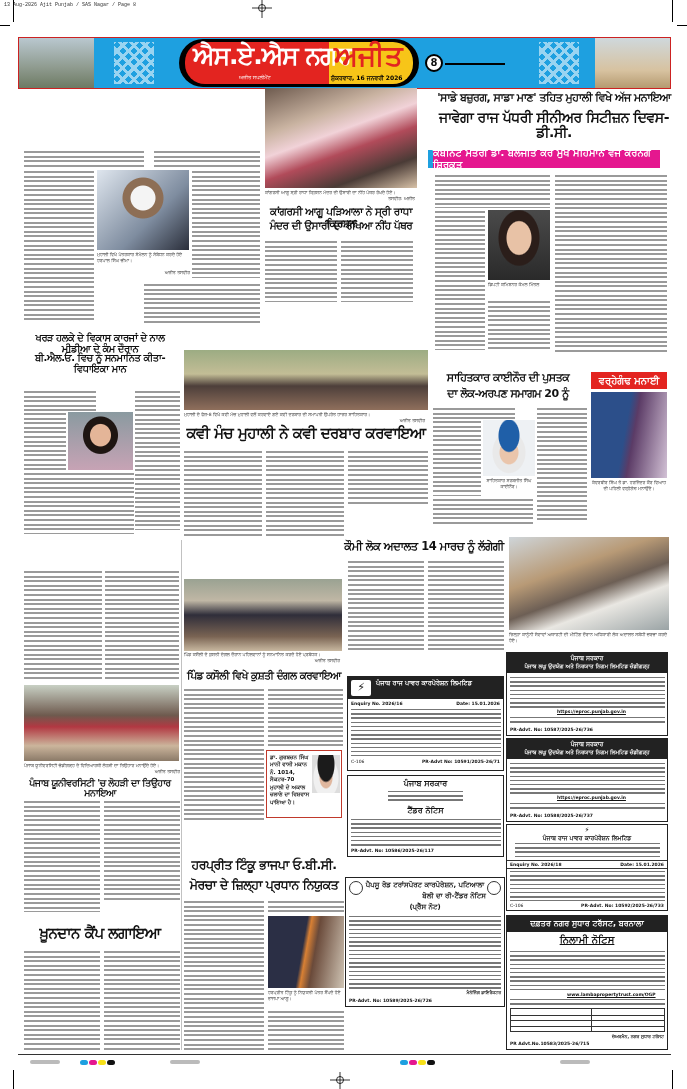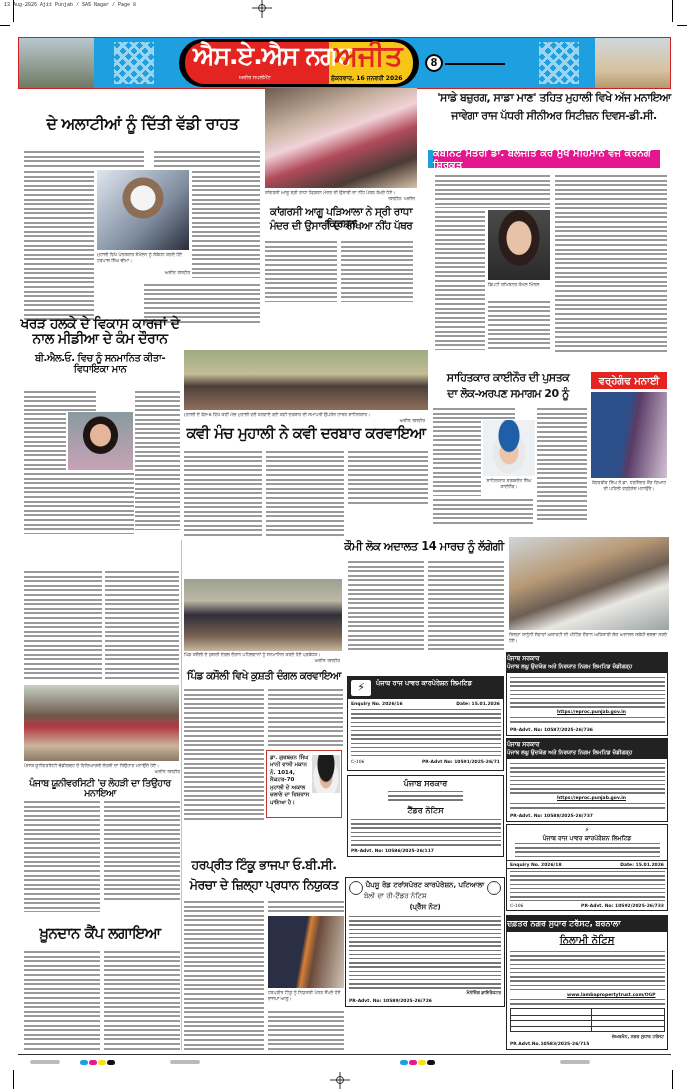--- a/index.html
+++ b/index.html
@@ -22,21 +22,21 @@
 .mast .pgno{left:406px;top:16px;width:18px;height:18px;border-radius:50%;border:2px solid #000;background:#fff;font-size:10px;font-weight:bold;text-align:center;line-height:14px}
 .mast .line{left:426px;top:25px;width:60px;height:2px;background:#000}
 .hl{font-family:"DejaVu Sans",sans-serif;font-weight:bold;color:#111;line-height:1.1;text-align:center;letter-spacing:-.5px}
 .txt{background:repeating-linear-gradient(#fff 0 1px,#9a9a9a 1px 3px,#fff 3px 4.6px)}
 .ph{overflow:hidden}
 .cap{font-size:4.5px;color:#333;line-height:1.3}
 .rule{background:#333}
 .pink{background:#e5178f;color:#fff;font-weight:bold;font-size:10px;display:flex;align-items:center;justify-content:center;border-left:5px solid #1ea0e0}
 .redtag{background:#e32420;color:#fff;font-size:10px;font-weight:bold;text-align:center;line-height:17px}
 .adbox{border:1px solid #222;background:#fff;overflow:hidden}
-.adhead{background:#222;color:#fff;font-weight:bold}
+.adhead{background:#222;color:#fff;text-align:center;font-weight:bold}
 .adtxt{background:repeating-linear-gradient(#fff 0 1px,#777 1px 2.4px,#fff 2.4px 4.2px)}
 .colorbar{display:flex;gap:1px}
 .colorbar span{display:block;width:8px;height:5px;border-radius:3px}
 .grey-bar{height:4px;border-radius:2px;background:#bbb}
 .boxred{border:1px solid #c0392b}
 </style>
 </head>
 <body>
 
 <div class="page">
@@ -64,49 +64,48 @@
       <div class="abs t1">ਐਸ.ਏ.ਐਸ ਨਗਰ</div>
       <div class="abs t2">ਅਜੀਤ</div>
       <div class="abs edition">ਅਜੀਤ ਸਪਲੀਮੈਂਟ</div>
       <div class="abs date">ਸ਼ੁੱਕਰਵਾਰ, 16 ਜਨਵਰੀ 2026</div>
     </div>
     <div class="abs pgno">8</div>
     <div class="abs line"></div>
     <div class="abs photo-r ph"></div>
   </div>
 
-  <div class="abs hl" style="left:20px;top:115px;width:245px;font-size:16px">ਦੇ ਅਲਾਟੀਆਂ ਨੂੰ ਦਿੱਤੀ ਵੱਡੀ ਰਾਹਤ</div>
   <div class="abs txt" style="left:24px;top:150px;width:120px;height:17px"></div>
   <div class="abs txt" style="left:154px;top:150px;width:106px;height:17px"></div>
   <div class="abs txt" style="left:24px;top:170px;width:70px;height:152px"></div>
   <div class="abs ph" style="left:97px;top:170px;width:92px;height:80px;background:radial-gradient(circle at 50% 35%,#f4f4f4 0 12px,#8d6e55 13px 20px,transparent 21px),linear-gradient(135deg,#dfe6ee,#7f8da0 60%,#2a2e3a)"></div>
   <div class="abs cap" style="left:97px;top:252px;width:92px">ਮੁਹਾਲੀ ਵਿਖੇ ਪੱਤਰਕਾਰ ਸੰਮੇਲਨ ਨੂੰ ਸੰਬੋਧਨ ਕਰਦੇ ਹੋਏ ਹਰਪਾਲ ਸਿੰਘ ਚੀਮਾ।</div>
   <div class="abs cap" style="left:150px;top:270px;width:40px;text-align:right">ਅਜੀਤ ਤਸਵੀਰ</div>
   <div class="abs txt" style="left:192px;top:170px;width:68px;height:108px"></div>
   <div class="abs txt" style="left:144px;top:283px;width:116px;height:40px"></div>
 
   <div class="abs ph" style="left:265px;top:88px;width:152px;height:100px;background:linear-gradient(160deg,#6d5a4e,#c9b3a1 30%,#f1d2d8 45%,#b14b5a 60%,#4a3b36 80%,#d8c2a8)"></div>
   <div class="abs cap" style="left:265px;top:190px;width:150px">ਕਾਂਗਰਸੀ ਆਗੂ ਸ੍ਰੀ ਰਾਧਾ ਕ੍ਰਿਸ਼ਨ ਮੰਦਰ ਦੀ ਉਸਾਰੀ ਦਾ ਨੀਂਹ ਪੱਥਰ ਰੱਖਦੇ ਹੋਏ।</div>
   <div class="abs cap" style="left:370px;top:196px;width:45px;text-align:right">ਤਸਵੀਰ: ਅਜੀਤ</div>
   <div class="abs hl" style="left:265px;top:206px;width:152px;font-size:10.5px">ਕਾਂਗਰਸੀ ਆਗੂ ਪੜਿਆਲਾ ਨੇ ਸ੍ਰੀ ਰਾਧਾ ਕ੍ਰਿਸ਼ਨ</div>
   <div class="abs hl" style="left:265px;top:220px;width:152px;font-size:10.5px">ਮੰਦਰ ਦੀ ਉਸਾਰੀ ਦਾ ਰੱਖਿਆ ਨੀਂਹ ਪੱਥਰ</div>
   <div class="abs txt" style="left:265px;top:240px;width:72px;height:62px"></div>
   <div class="abs txt" style="left:341px;top:240px;width:72px;height:62px"></div>
 
   <div class="abs hl" style="left:425px;top:92px;width:258px;font-size:11px">'ਸਾਡੇ ਬਜ਼ੁਰਗ, ਸਾਡਾ ਮਾਣ' ਤਹਿਤ ਮੁਹਾਲੀ ਵਿਖੇ ਅੱਜ ਮਨਾਇਆ</div>
-  <div class="abs hl" style="left:425px;top:110px;width:258px;font-size:11px">ਜਾਵੇਗਾ ਰਾਜ ਪੱਧਰੀ ਸੀਨੀਅਰ ਸਿਟੀਜ਼ਨ ਦਿਵਸ-ਡੀ.ਸੀ.</div>
+  <div class="abs hl" style="left:425px;top:110px;width:258px;font-size:14px">ਜਾਵੇਗਾ ਰਾਜ ਪੱਧਰੀ ਸੀਨੀਅਰ ਸਿਟੀਜ਼ਨ ਦਿਵਸ-ਡੀ.ਸੀ.</div>
   <div class="abs pink" style="left:428px;top:150px;width:232px;height:18px">ਕੈਬਨਿਟ ਮੰਤਰੀ ਡਾ. ਬਲਜੀਤ ਕੌਰ ਮੁੱਖ ਮਹਿਮਾਨ ਵਜੋਂ ਕਰਨਗੇ ਸ਼ਿਰਕਤ</div>
   <div class="abs txt" style="left:435px;top:174px;width:115px;height:34px"></div>
   <div class="abs txt" style="left:435px;top:210px;width:50px;height:140px"></div>
   <div class="abs ph" style="left:488px;top:210px;width:62px;height:70px;background:radial-gradient(ellipse at 50% 40%,#e8c2a6 0 12px,#2b1e1a 13px 20px,transparent 21px),linear-gradient(#4a4a4a,#2a2a2a)"></div>
   <div class="abs cap" style="left:488px;top:282px;width:62px">ਡਿਪਟੀ ਕਮਿਸ਼ਨਰ ਕੋਮਲ ਮਿੱਤਲ</div>
   <div class="abs txt" style="left:555px;top:174px;width:112px;height:178px"></div>
   <div class="abs txt" style="left:488px;top:300px;width:62px;height:50px"></div>
 
-  <div class="abs hl" style="left:20px;top:316px;width:160px;font-size:14px">ਖਰੜ ਹਲਕੇ ਦੇ ਵਿਕਾਸ ਕਾਰਜਾਂ ਦੇ ਨਾਲ ਮੀਡੀਆ ਦੇ ਕੰਮ ਦੌਰਾਨ</div>
+  <div class="abs hl" style="left:20px;top:332px;width:160px;font-size:10px">ਖਰੜ ਹਲਕੇ ਦੇ ਵਿਕਾਸ ਕਾਰਜਾਂ ਦੇ ਨਾਲ ਮੀਡੀਆ ਦੇ ਕੰਮ ਦੌਰਾਨ</div>
   <div class="abs hl" style="left:20px;top:352px;width:160px;font-size:10px">ਬੀ.ਐਲ.ਓ. ਵਿਚ ਨੂੰ ਸਨਮਾਨਿਤ ਕੀਤਾ-ਵਿਧਾਇਕਾ ਮਾਨ</div>
   <div class="abs txt" style="left:24px;top:390px;width:72px;height:22px"></div>
   <div class="abs txt" style="left:24px;top:412px;width:42px;height:60px"></div>
   <div class="abs ph" style="left:68px;top:412px;width:65px;height:58px;background:radial-gradient(ellipse at 50% 40%,#e4b598 0 10px,#1e1512 11px 17px,transparent 18px),linear-gradient(#8a9aa0,#c7a3b5)"></div>
   <div class="abs txt" style="left:135px;top:390px;width:45px;height:140px"></div>
   <div class="abs txt" style="left:24px;top:472px;width:110px;height:62px"></div>
 
   <div class="abs ph" style="left:184px;top:350px;width:244px;height:60px;background:linear-gradient(#9cac83,#c3bd96 40%,#4d3f3a 60%,#8f6f5c)"></div>
   <div class="abs cap" style="left:184px;top:412px;width:240px">ਮੁਹਾਲੀ ਦੇ ਫੇਜ਼-8 ਵਿਖੇ ਕਵੀ ਮੰਚ ਮੁਹਾਲੀ ਵਲੋਂ ਕਰਵਾਏ ਗਏ ਕਵੀ ਦਰਬਾਰ ਦੀ ਸਮਾਪਤੀ ਉਪਰੰਤ ਹਾਜ਼ਰ ਸਾਹਿਤਕਾਰ।</div>
   <div class="abs cap" style="left:385px;top:418px;width:40px;text-align:right">ਅਜੀਤ ਤਸਵੀਰ</div>
@@ -217,21 +216,21 @@
     <div class="abs rule" style="left:0;top:43px;width:160px;height:1px"></div>
     <div class="abs adtxt" style="left:3px;top:45px;width:155px;height:31px"></div>
     <div class="abs" style="left:3px;top:78px;font-size:4.5px">C-106</div>
     <div class="abs" style="right:3px;top:78px;font-size:4.5px;font-weight:bold">PR-Advt. No: 10592/2025-26/733</div>
   </div>
 
   <div class="abs adbox" style="left:345px;top:877px;width:160px;height:130px">
     <div class="abs" style="left:3px;top:3px;width:14px;height:14px;border:1px solid #333;border-radius:50%"></div>
     <div class="abs" style="right:3px;top:3px;width:14px;height:14px;border:1px solid #333;border-radius:50%"></div>
     <div class="abs" style="left:18px;top:3px;width:122px;text-align:center;font-size:7px;font-weight:bold">ਪੈਪਸੂ ਰੋਡ ਟਰਾਂਸਪੋਰਟ ਕਾਰਪੋਰੇਸ਼ਨ, ਪਟਿਆਲਾ</div>
-    <div class="abs" style="left:18px;top:14px;width:122px;text-align:left;font-size:7px;font-weight:normal">ਬੋਲੀ ਦਾ ਰੀ-ਟੈਂਡਰ ਨੋਟਿਸ</div>
+    <div class="abs" style="left:18px;top:14px;width:122px;text-align:right;font-size:7px;font-weight:bold">ਬੋਲੀ ਦਾ ਰੀ-ਟੈਂਡਰ ਨੋਟਿਸ</div>
     <div class="abs" style="left:18px;top:25px;width:122px;text-align:center;font-size:7px;font-weight:bold">(ਪ੍ਰੈੱਸ ਨੋਟ)</div>
     <div class="abs adtxt" style="left:3px;top:37px;width:152px;height:74px"></div>
     <div class="abs" style="right:3px;top:112px;font-size:4.5px;font-weight:bold">ਮੈਨੇਜਿੰਗ ਡਾਇਰੈਕਟਰ</div>
     <div class="abs" style="left:3px;top:120px;font-size:4.5px;font-weight:bold">PR-Advt. No: 10589/2025-26/726</div>
   </div>
 
   <div class="abs adbox" style="left:506px;top:915px;width:162px;height:135px">
     <div class="abs adhead" style="left:0;top:0;width:160px;height:16px;font-size:8px;line-height:16px">ਦਫ਼ਤਰ ਨਗਰ ਸੁਧਾਰ ਟਰੱਸਟ, ਬਰਨਾਲਾ</div>
     <div class="abs" style="left:0;top:18px;width:160px;text-align:center;font-size:10px;font-weight:bold;text-decoration:underline">ਨਿਲਾਮੀ ਨੋਟਿਸ</div>
     <div class="abs adtxt" style="left:3px;top:34px;width:155px;height:40px"></div>

